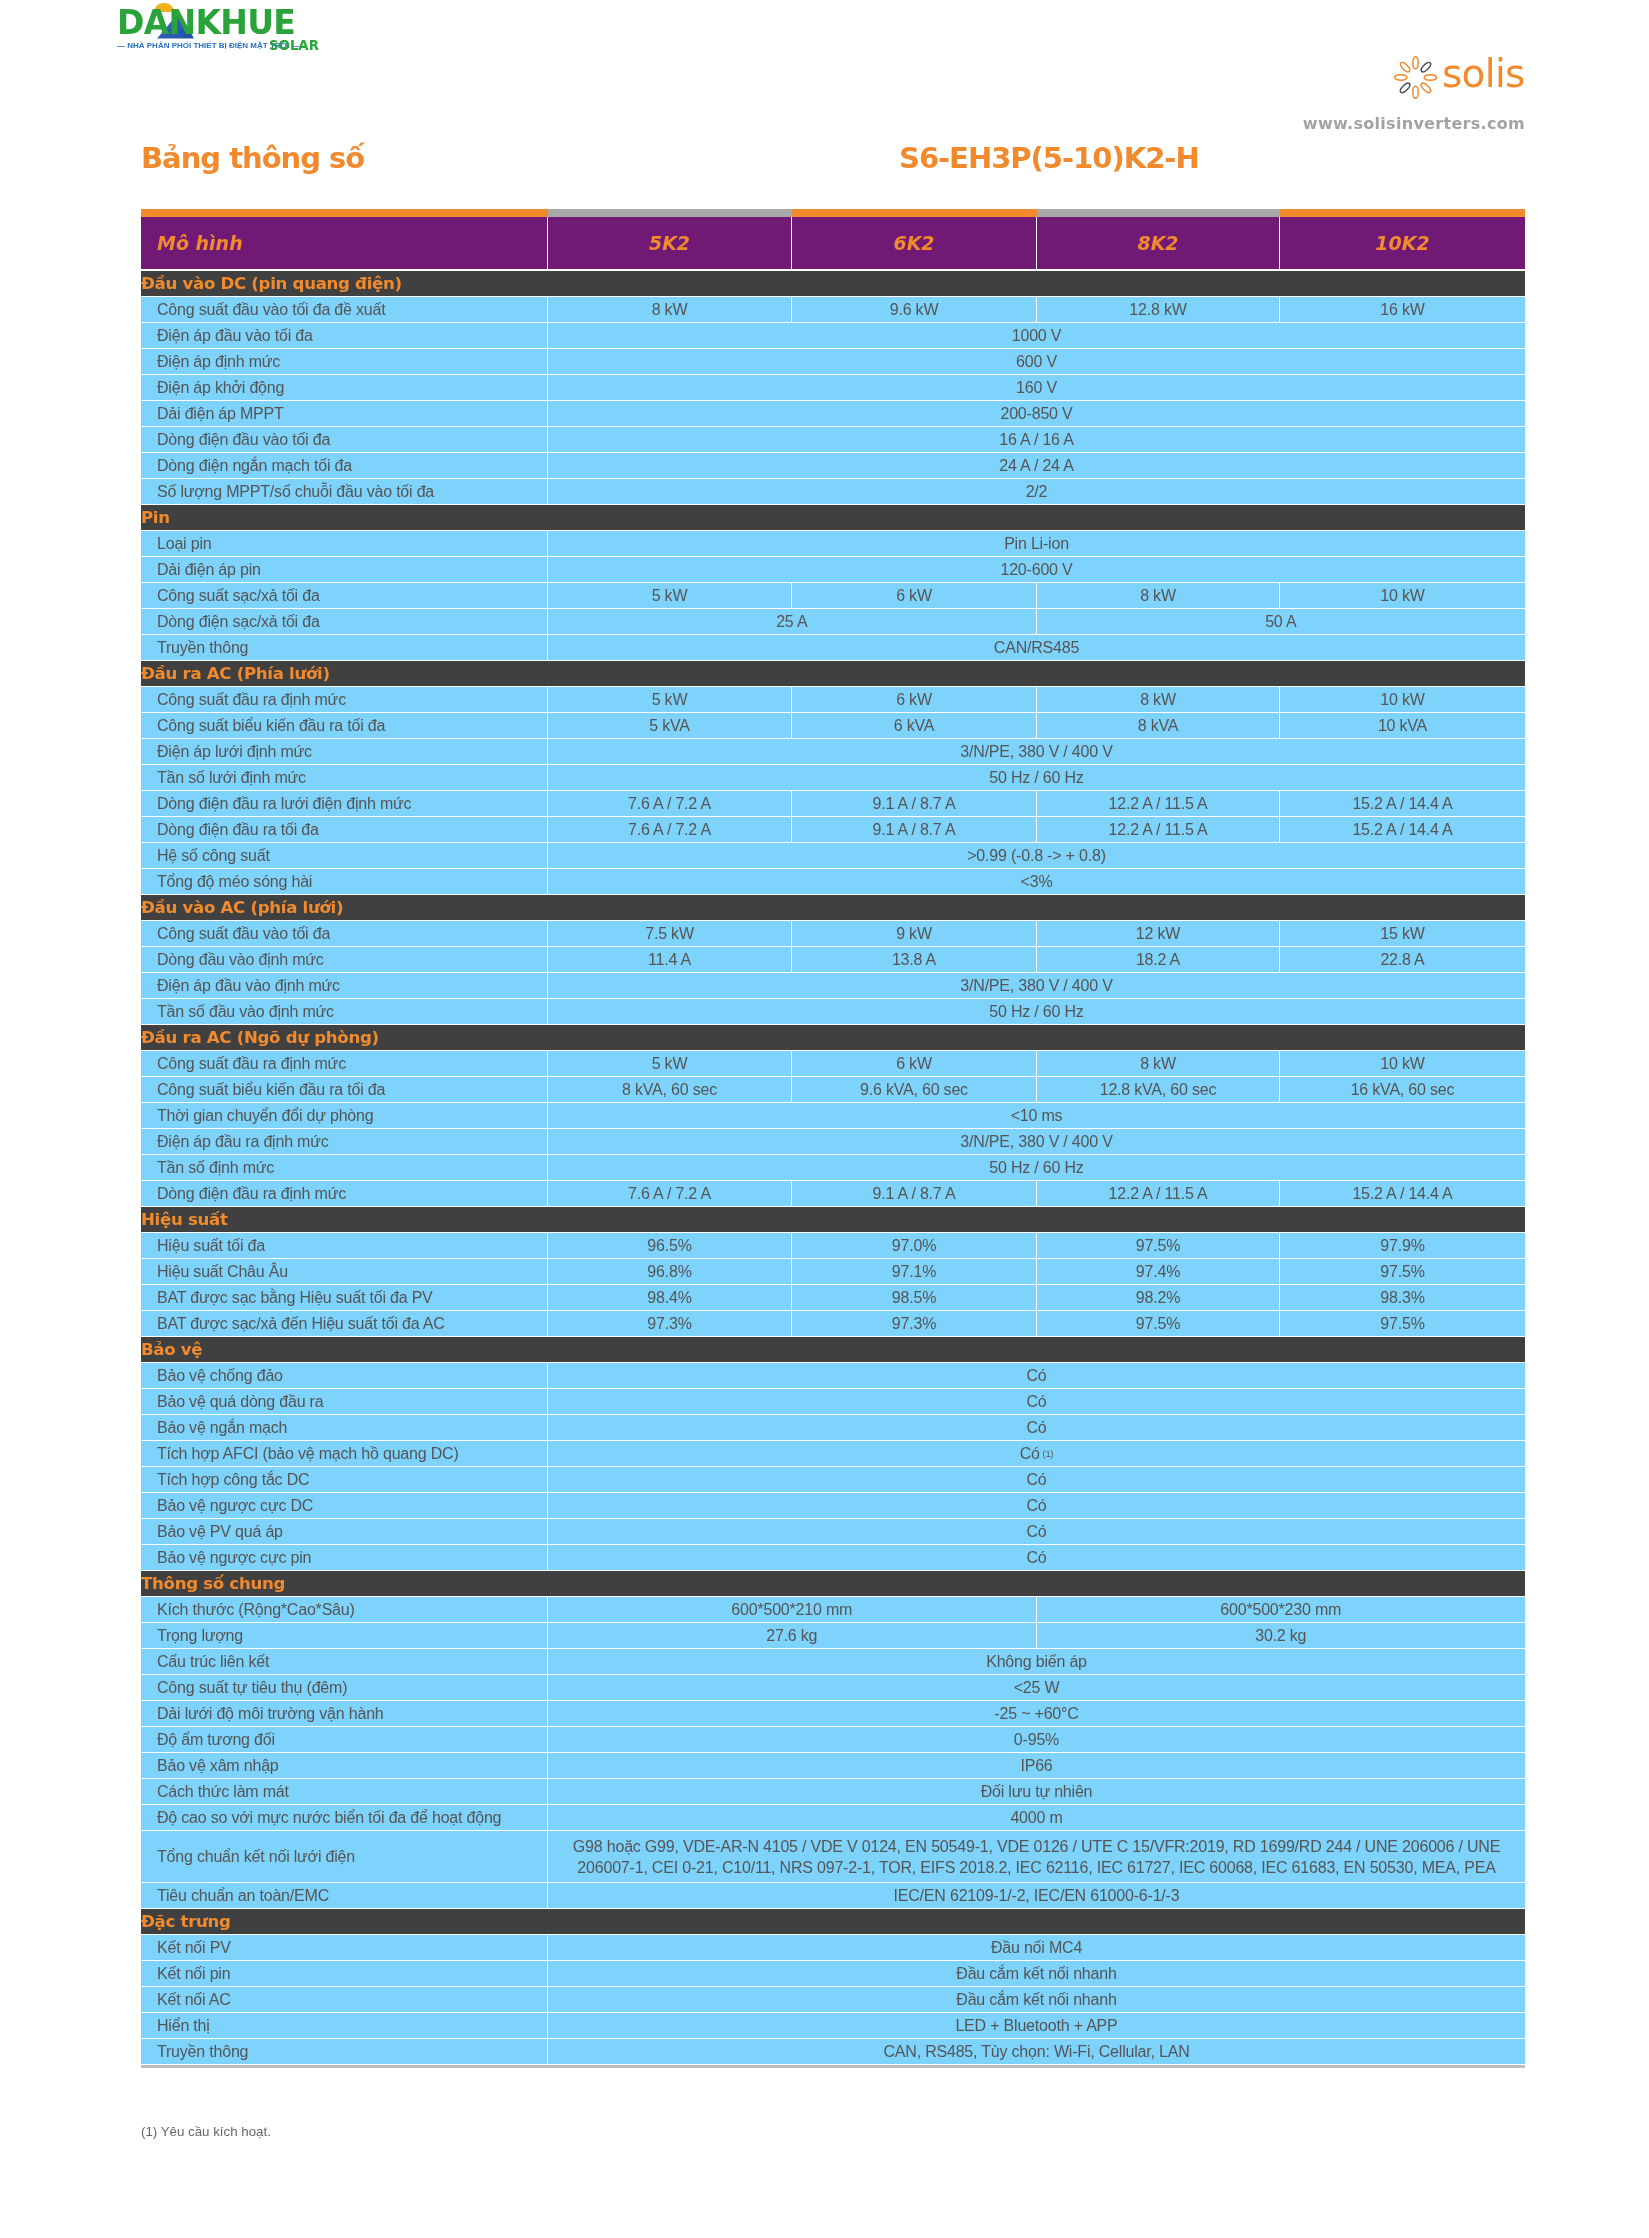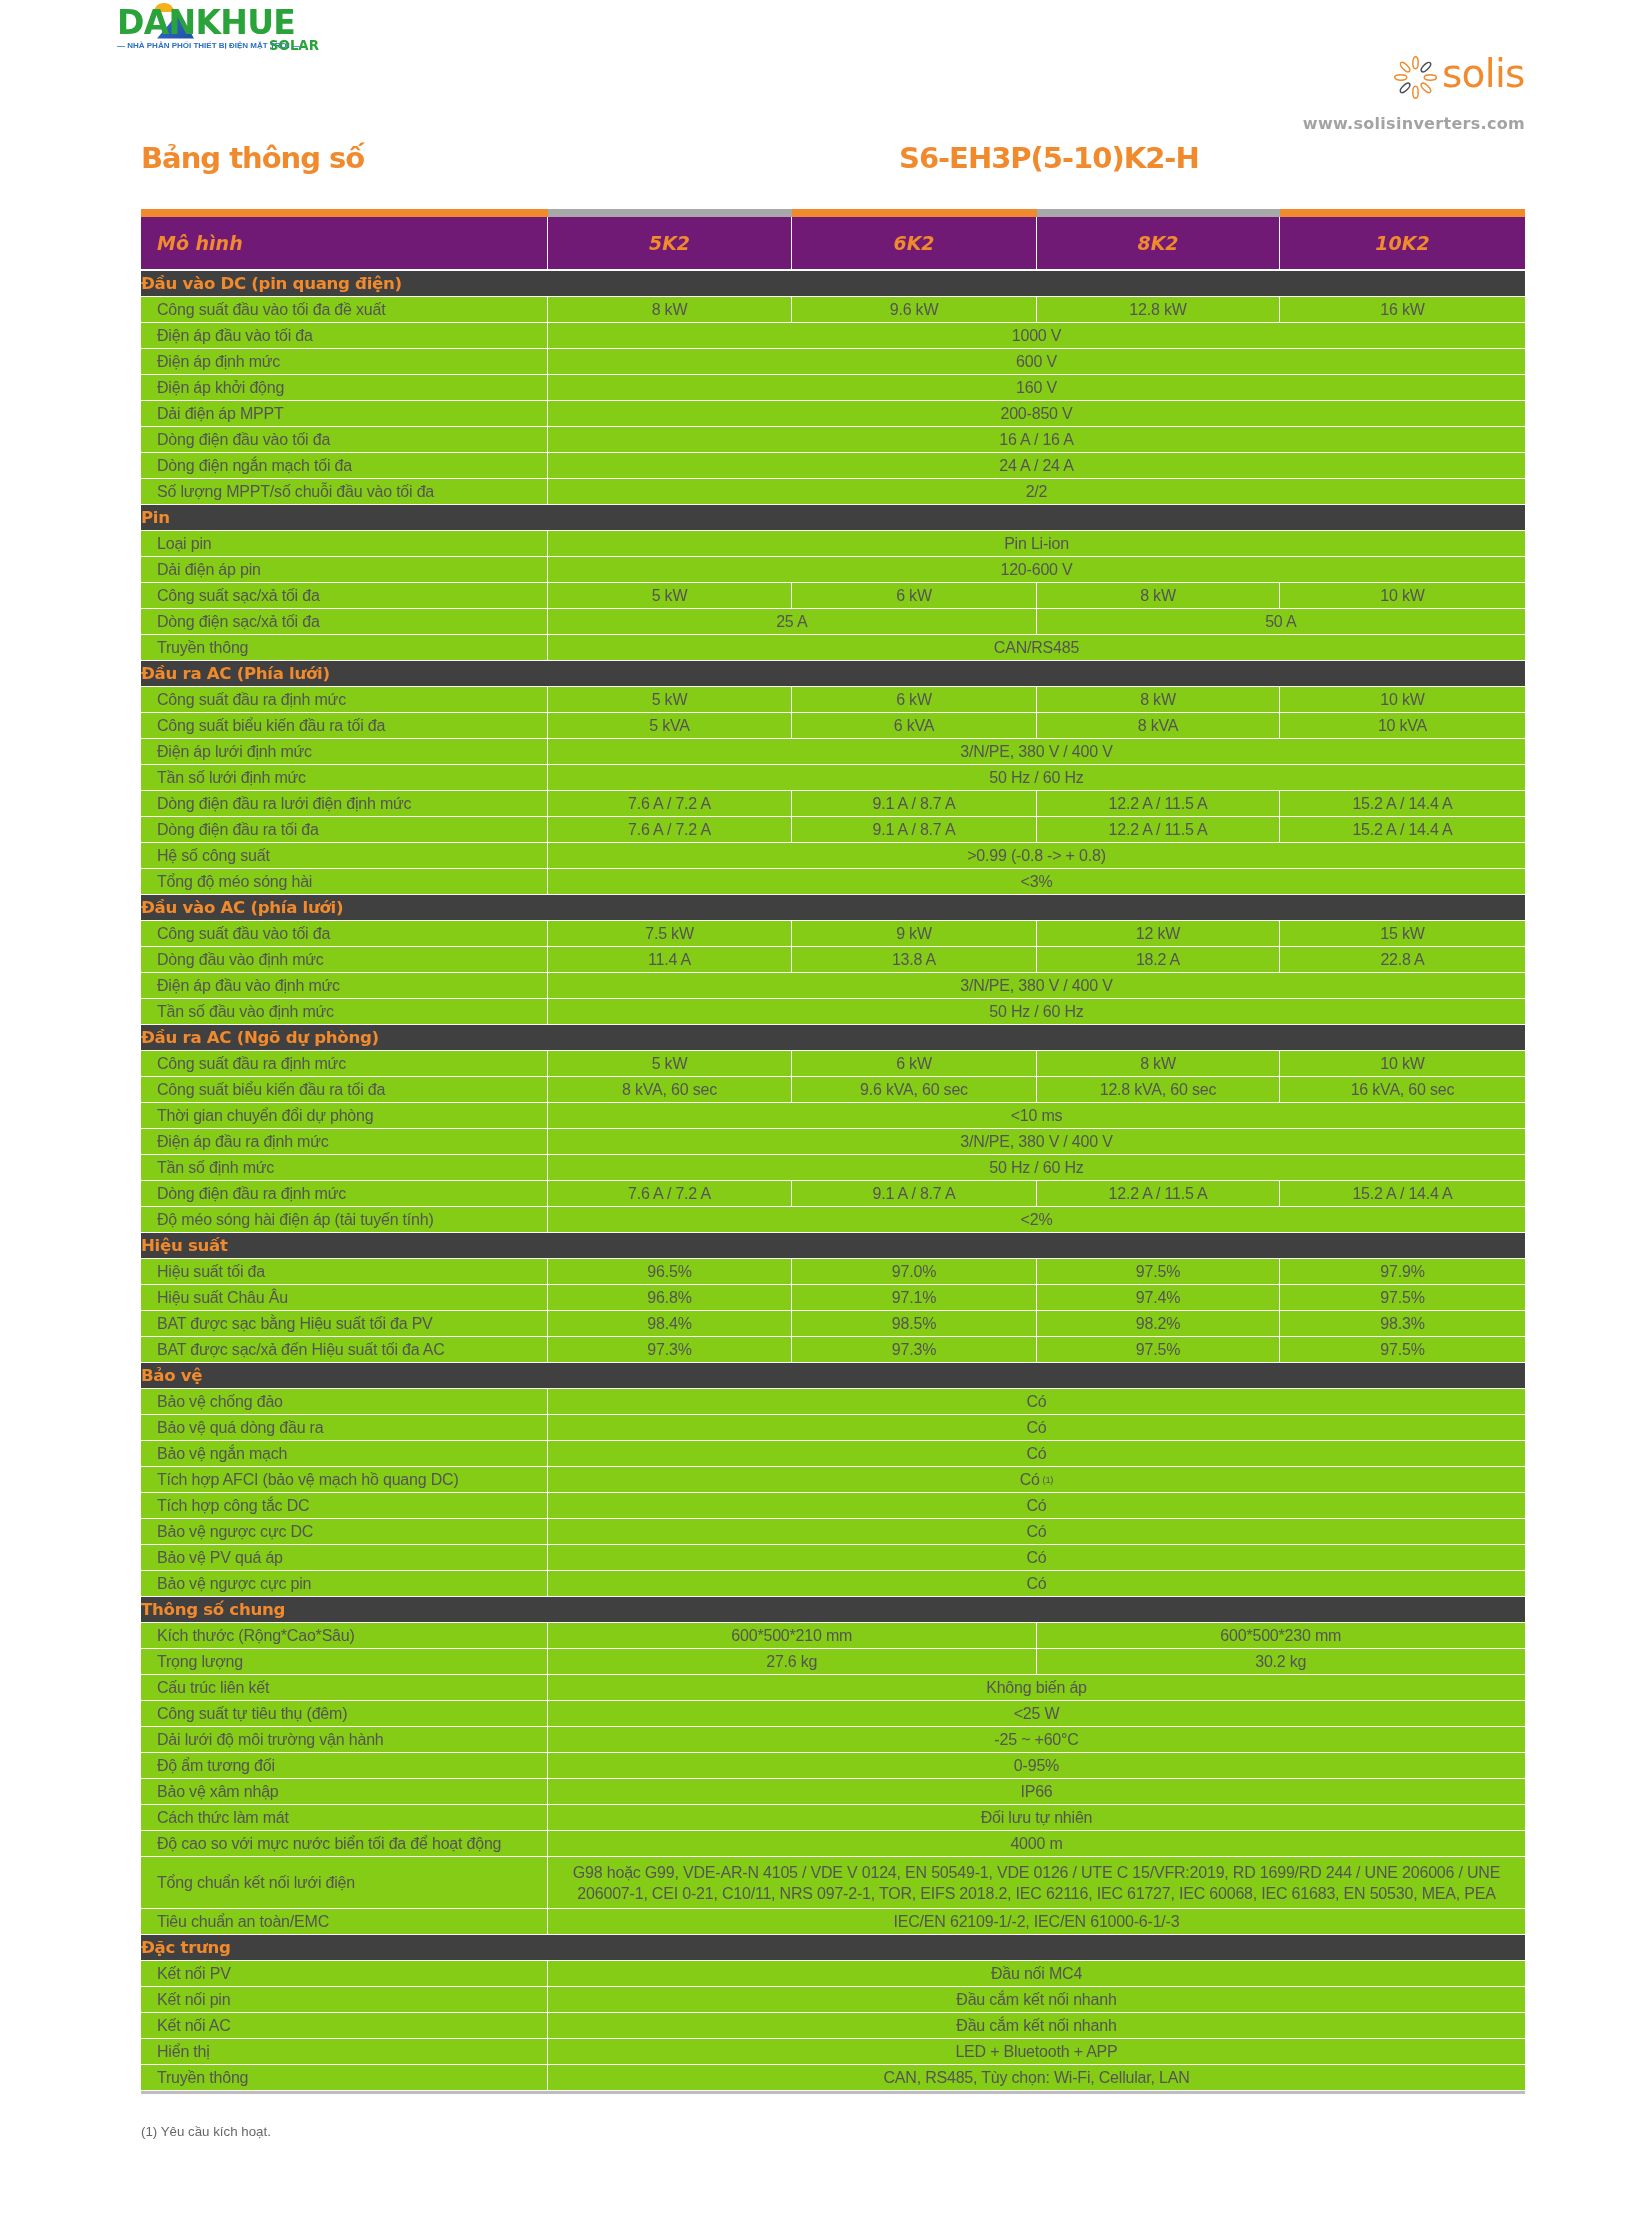--- a/index.html
+++ b/index.html
@@ -25,21 +25,21 @@
   .bars { display: flex; height: 8px; }
   .bars div { height: 8px; }
   .grid-row { display: grid; grid-template-columns: 407px 244px 245px 243px 245px; }
   .hdr { height: 54px; background: #701a75; border-bottom: 2.7px solid #ffffff; font-style: italic; }
   .hdr > div { display: flex; align-items: center; font-family: "DejaVu Sans", sans-serif; font-weight: bold; font-size: 19px; color: #f08a2c; border-right: 1.3px solid #ffffff; }
   .hdr > div:last-child { border-right: none; }
   .hdr .lbl { padding-left: 16px; }
   .hdr .col { justify-content: center; }
 
   .section { height: 26px; background: #404040; border-bottom: 1.3px solid #ffffff; display: flex; align-items: center; font-family: "DejaVu Sans", sans-serif; font-weight: bold; font-size: 16.6px; color: #f08a2c; letter-spacing: -0.3px; }
-  .row { height: 26px; background: #84cc16; border-bottom: 1.3px solid #ffffff; display: grid; grid-template-columns: 407px 977px; }
+  .row { height: 26px; background: #7dd3fc; border-bottom: 1.3px solid #ffffff; display: grid; grid-template-columns: 407px 977px; }
   .row .label { display: flex; align-items: center; padding-left: 16px; font-size: 16px; color: #555; border-right: 1.3px solid #ffffff; white-space: nowrap; letter-spacing: -0.2px; }
   .row .vals { display: grid; height: 100%; }
   .row .vals > div { display: flex; align-items: center; justify-content: center; font-size: 16px; color: #555; border-right: 1.3px solid #ffffff; white-space: nowrap; letter-spacing: -0.2px; }
   .row .vals > div:last-child { border-right: none; }
   .v1 { grid-template-columns: 1fr; }
   .v2 { grid-template-columns: 1fr 1fr; }
   .v4 { grid-template-columns: 244px 245px 243px 245px; }
   .row.tall { height: 52px; }
   .row.tall .vals > div { white-space: normal; text-align: center; line-height: 21px; padding: 0 13.3px; }
   sup { font-size: 9.3px; vertical-align: super; margin-left: 2.7px; }
@@ -446,28 +446,20 @@
             <span>9.1 A / 8.7 A</span>
           </div>
           <div>
             <span>12.2 A / 11.5 A</span>
           </div>
           <div>
             <span>15.2 A / 14.4 A</span>
           </div>
         </div>
       </div>
-      <div class="row">
-        <div class="label">Độ méo sóng hài điện áp (tải tuyến tính)</div>
-        <div class="vals v1">
-          <div>
-            <span>&lt;2%</span>
-          </div>
-        </div>
-      </div>
       <div class="section">Hiệu suất</div>
       <div class="row">
         <div class="label">Hiệu suất tối đa</div>
         <div class="vals v4">
           <div>
             <span>96.5%</span>
           </div>
           <div>
             <span>97.0%</span>
           </div>

